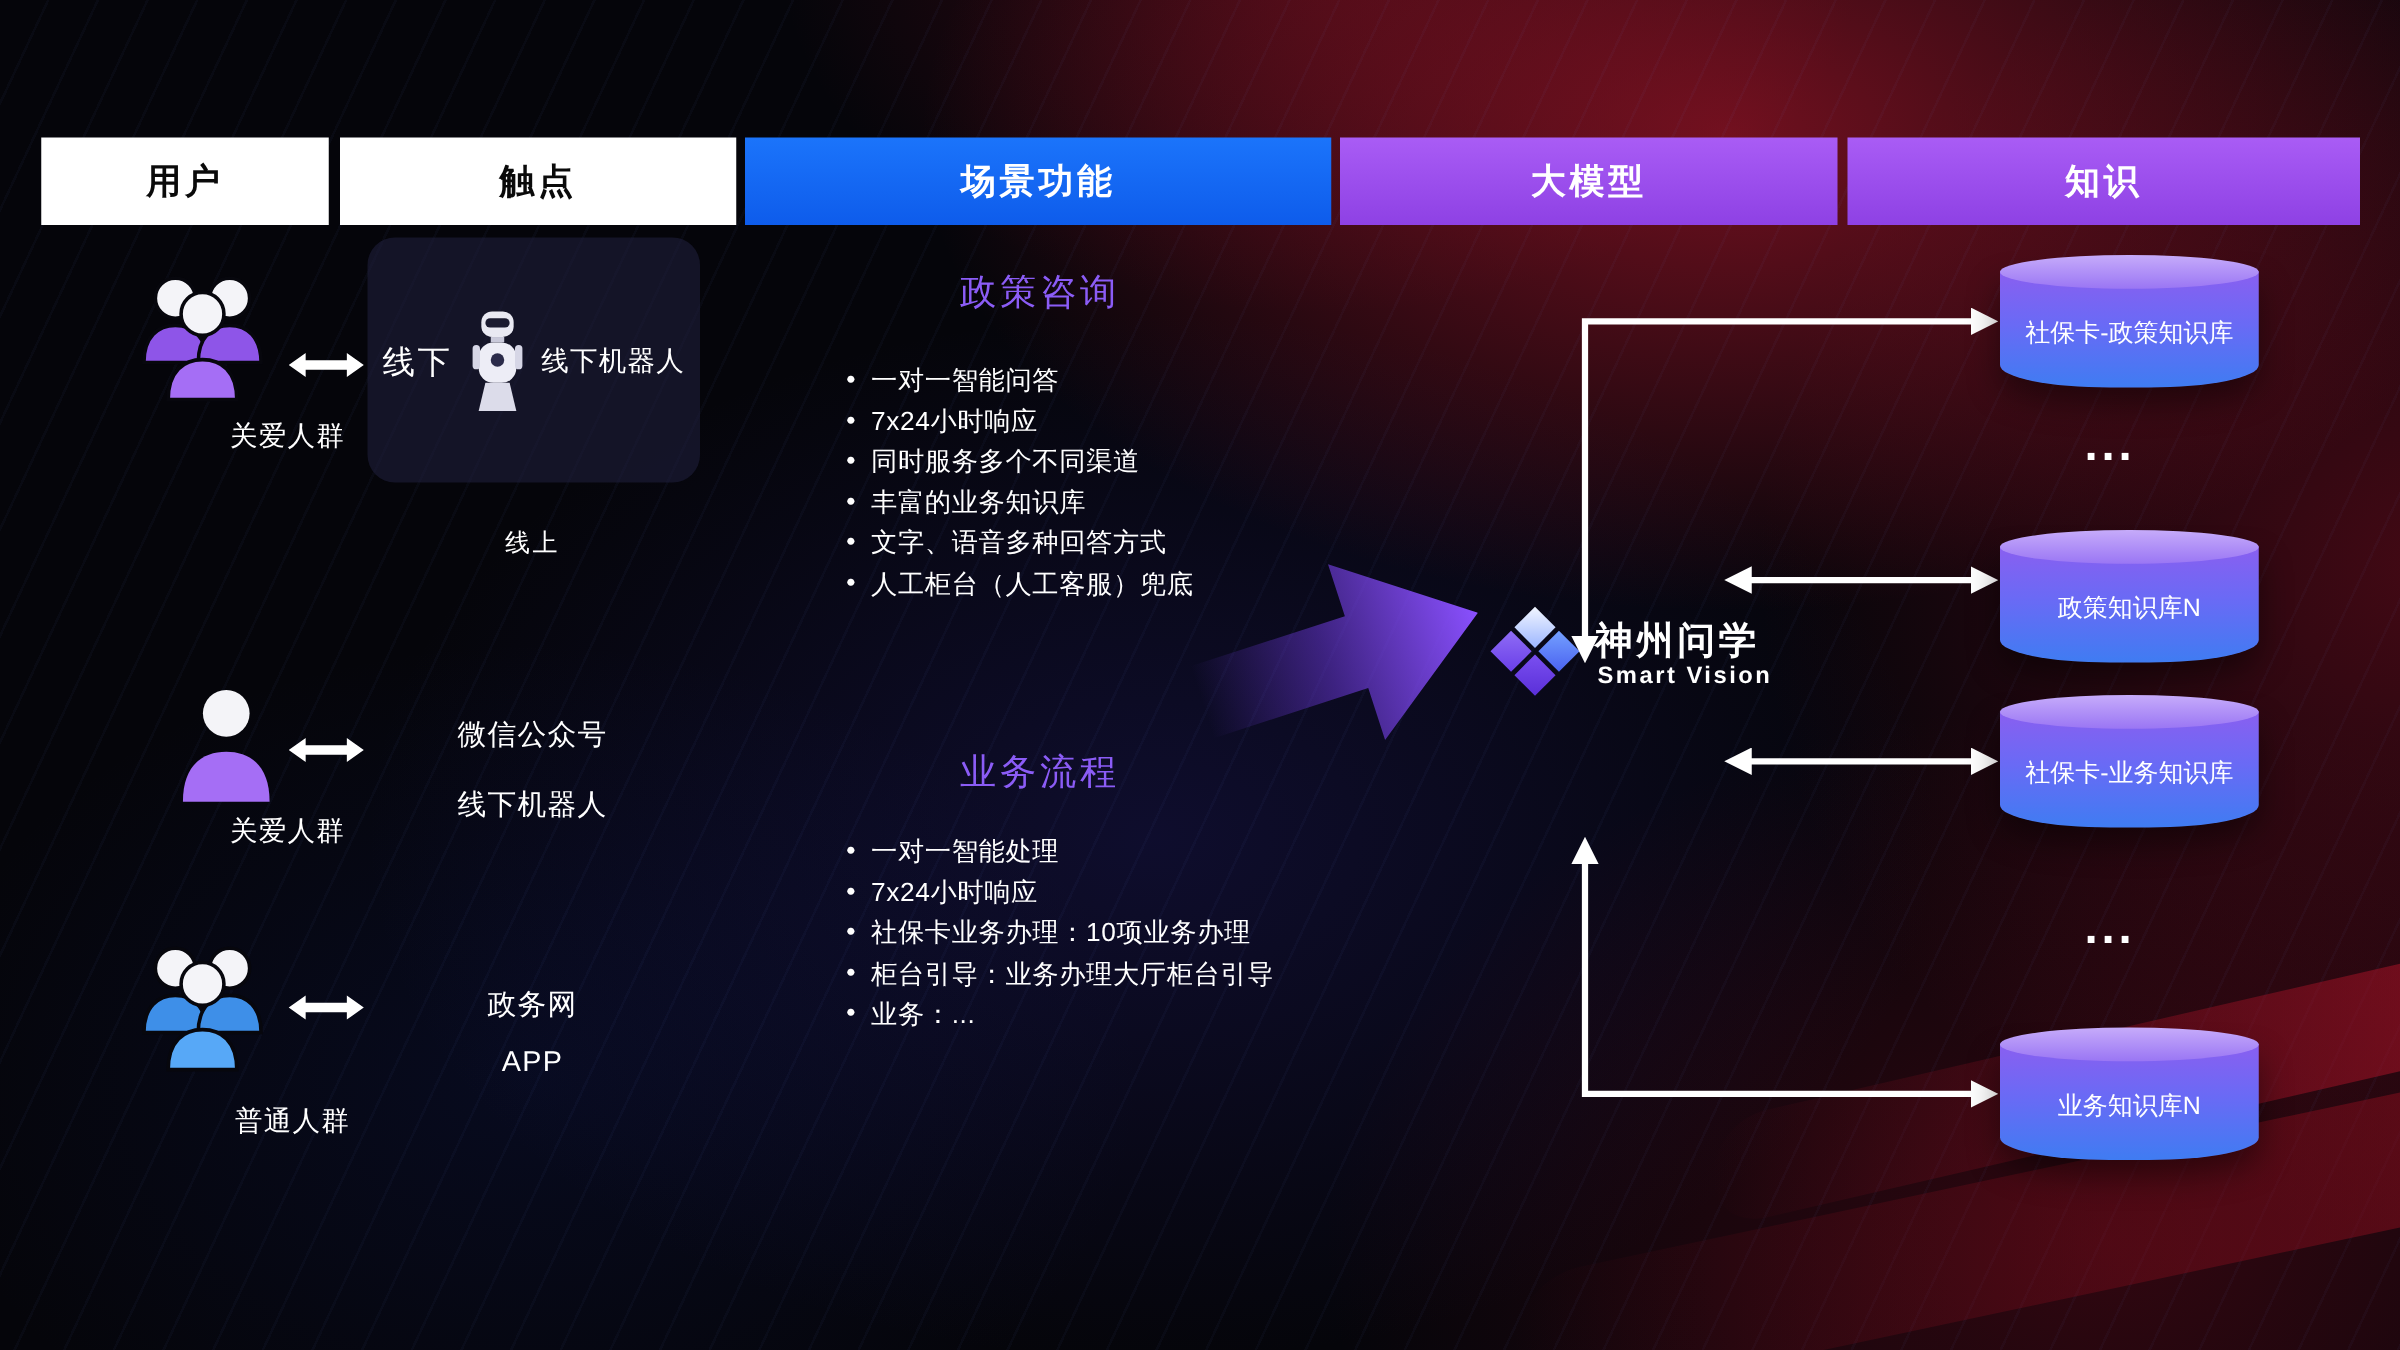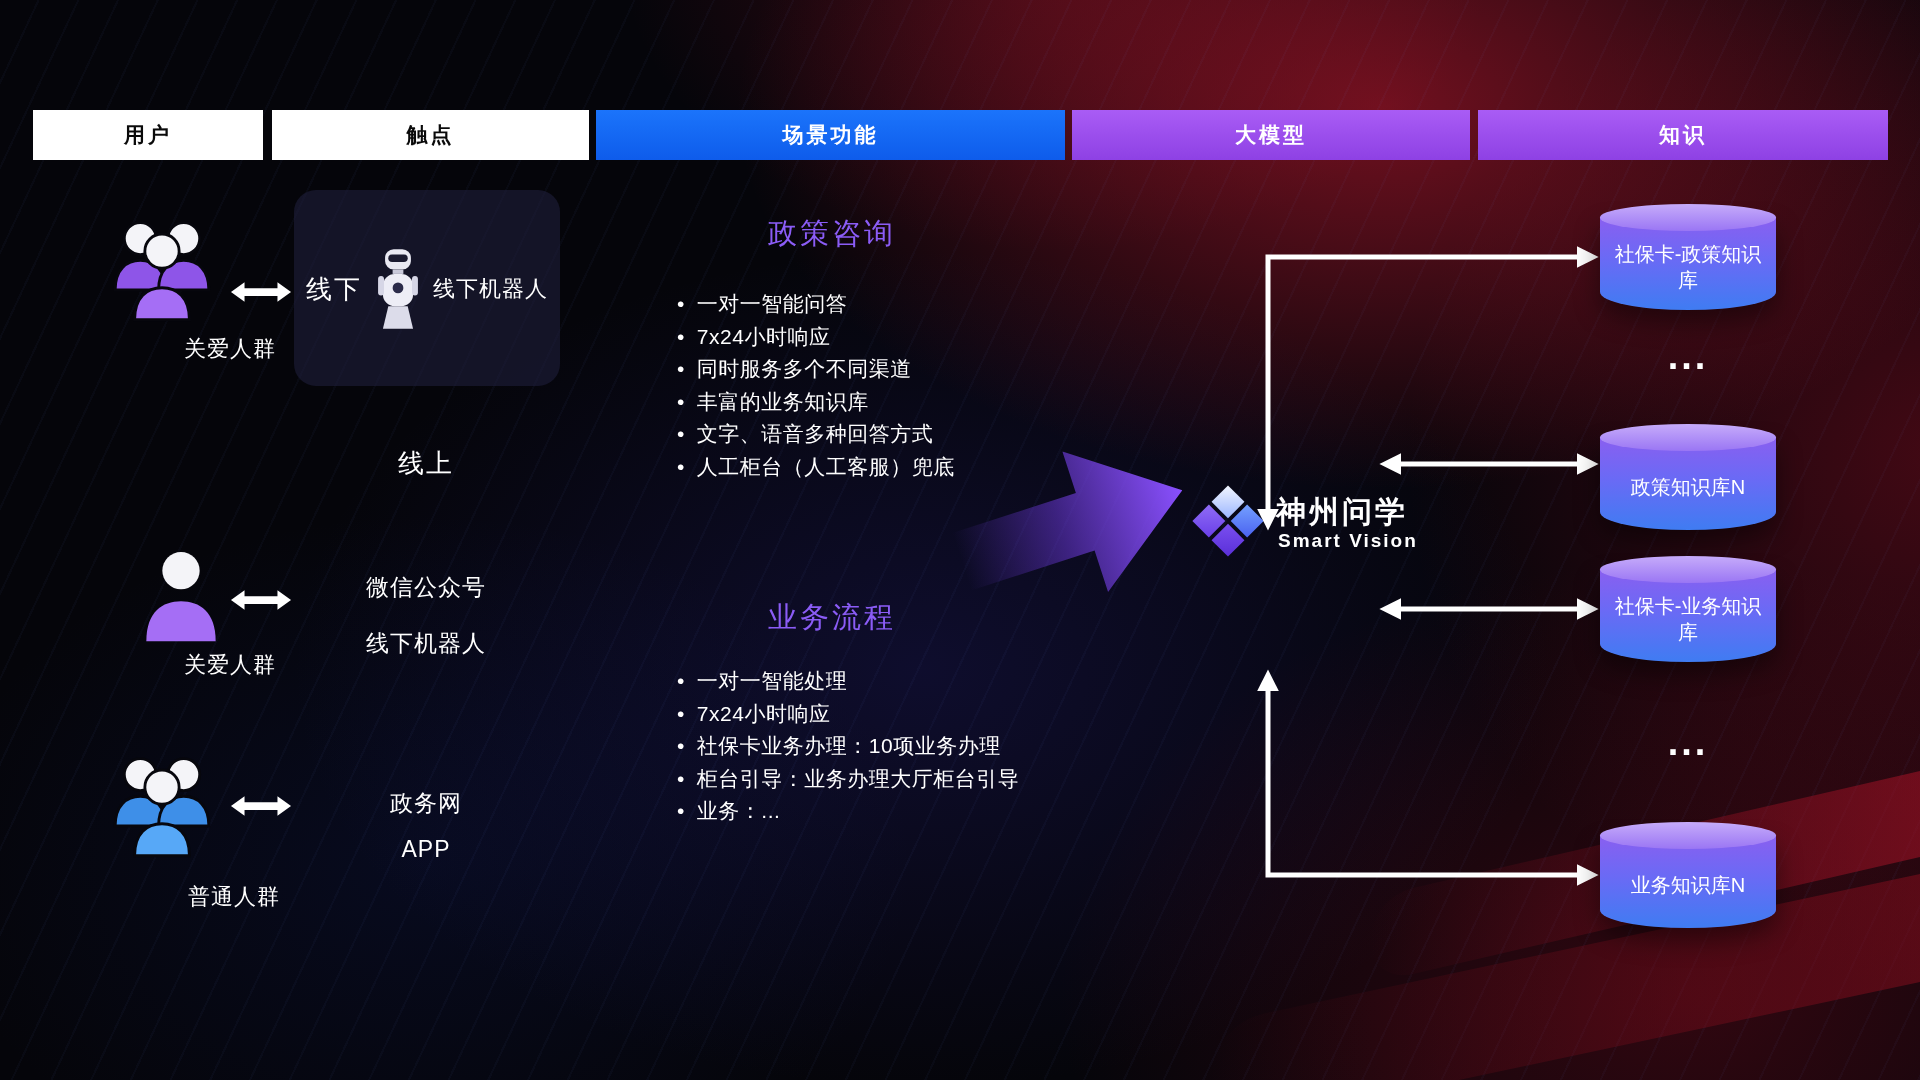--- a/index.html
+++ b/index.html
@@ -34,23 +34,23 @@
     transform: skewY(-13deg); border-radius:46px 0 0 46px;
   }
   .band2 {
     right:-70px; bottom:30px; width:780px; height:108px;
     background: linear-gradient(90deg, rgba(120,10,24,0), rgba(140,14,30,.55));
     transform: skewY(-12deg); border-radius:54px 0 0 54px;
   }
 
   
   .hdr {
-    position:absolute; top:110px; height:50px;
+    position:absolute; top:110px; height:70px;
     display:flex; align-items:center; justify-content:center;
-    font-size:21px; font-weight:bold; letter-spacing:3px; color:#fff;
+    font-size:28px; font-weight:bold; letter-spacing:3px; color:#fff;
   }
   .hdr.white { background:#ffffff; color:#0a0a0a; }
   .hdr.blue  { background:linear-gradient(180deg,#1b74fb,#0e5ceb); }
   .hdr.purple{ background:linear-gradient(180deg,#a95cf5,#8e41e4); }
 
   
   .ulabel {
     position:absolute; width:190px; text-align:right;
     color:#fff; font-size:22px; letter-spacing:1px;
   }
@@ -66,21 +66,21 @@
     display:flex; flex-direction:row; align-items:center; justify-content:space-between;
     padding:22px 12px 20px;
   }
   .offline-title { color:#fff; font-size:26px; letter-spacing:2px; }
   .offline-caption { color:#fff; font-size:22px; letter-spacing:1px; }
   .robot { width:46px; height:84px; }
   .robot svg { display:block; width:100%; height:100%; }
   .tp-label {
     position:absolute; width:240px; text-align:center; color:#fff;
   }
-  .tp-online { left:306px; top:446px; font-size:26px; letter-spacing:2px; }
+  .tp-online { left:306px; top:421px; font-size:20px; letter-spacing:2px; }
   .tp-channel { left:306px; font-size:23px; letter-spacing:1px; }
 
   
   .scn-title {
     position:absolute; left:596px; width:472px; text-align:center;
     color:#8b5cf6; font-size:29px; letter-spacing:3px;
   }
   .bullets { position:absolute; left:677px; list-style:none; margin:0; padding:0; }
   .bullets li {
     height:32.5px; display:flex; align-items:center;
@@ -105,21 +105,21 @@
   }
   .brand-sub {
     position:absolute; left:1278px; top:530px;
     color:#fff; font-size:19px; font-weight:bold; letter-spacing:2px;
   }
 
   
   .connectors { position:absolute; inset:0; pointer-events:none; }
 
   
-  .cylinder { position:absolute; left:1600px; width:176px; height:106px; }
+  .cylinder { position:absolute; left:1600px; width:207px; height:106px; }
   .cyl-body {
     position:absolute; left:0; right:0; top:13px; bottom:0;
     background:linear-gradient(180deg,#8a5ff0 0%,#6a6af5 45%,#3f7cf2 100%);
     border-radius:0 0 88px 88px / 0 0 18px 18px;
     box-shadow:0 12px 26px rgba(0,0,0,.45);
   }
   .cyl-top {
     position:absolute; left:0; right:0; top:0; height:27px; border-radius:50%;
     background:linear-gradient(180deg,#c6abfa,#9a76f4);
   }

